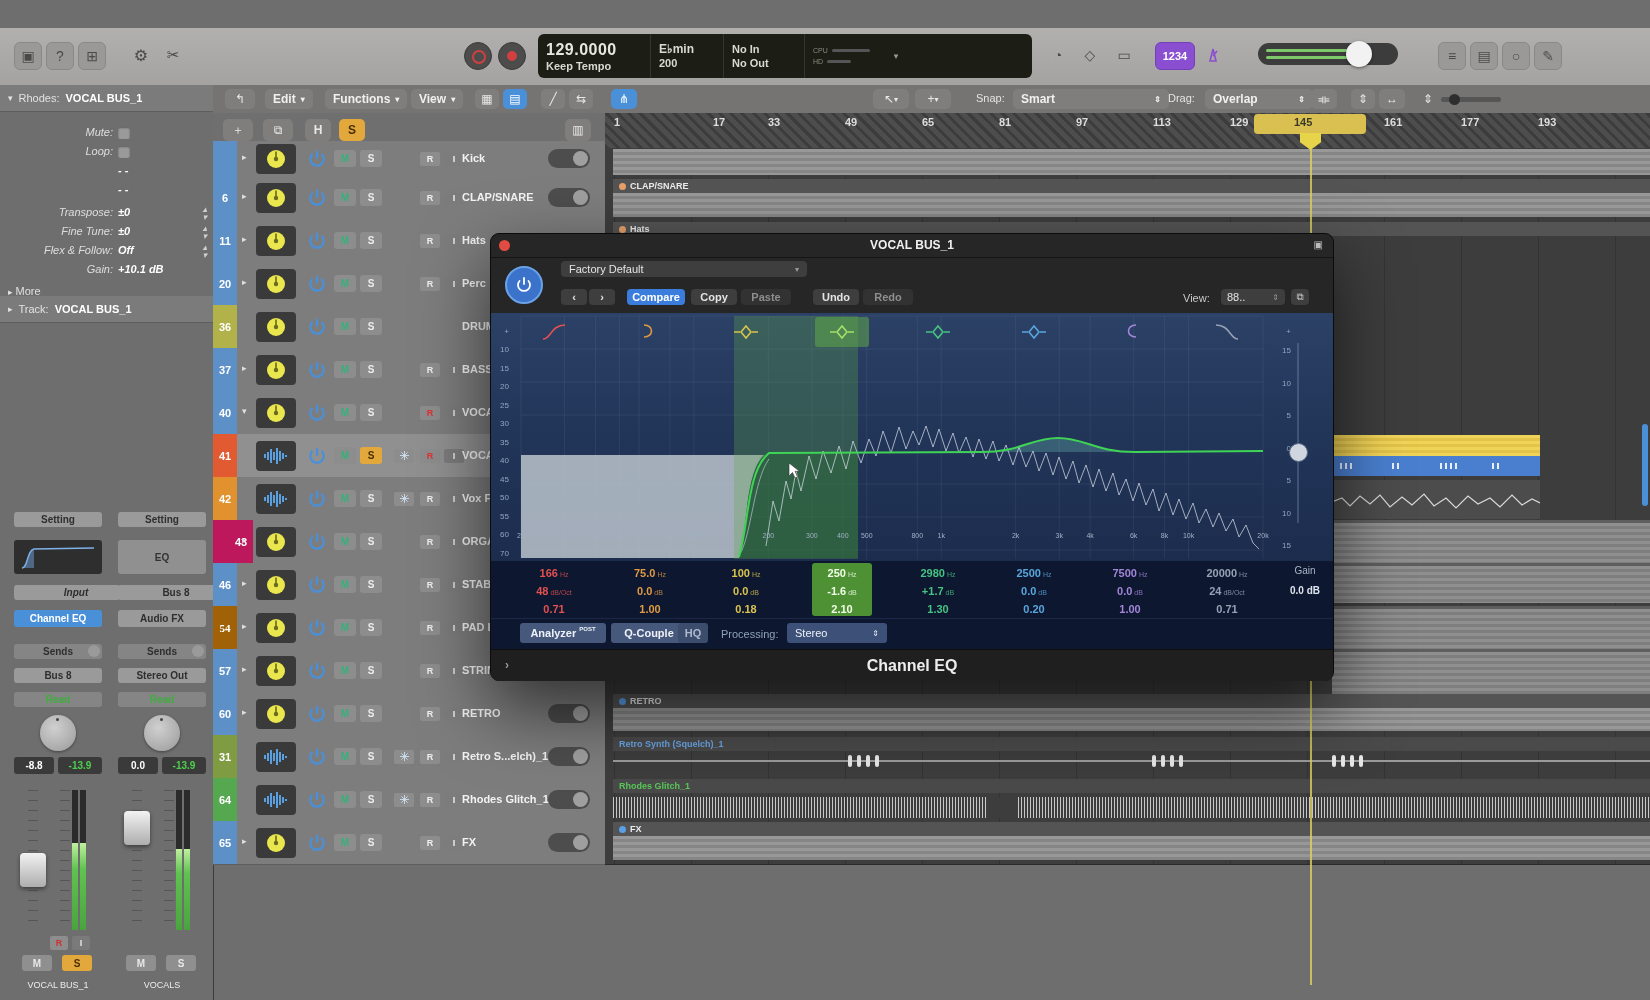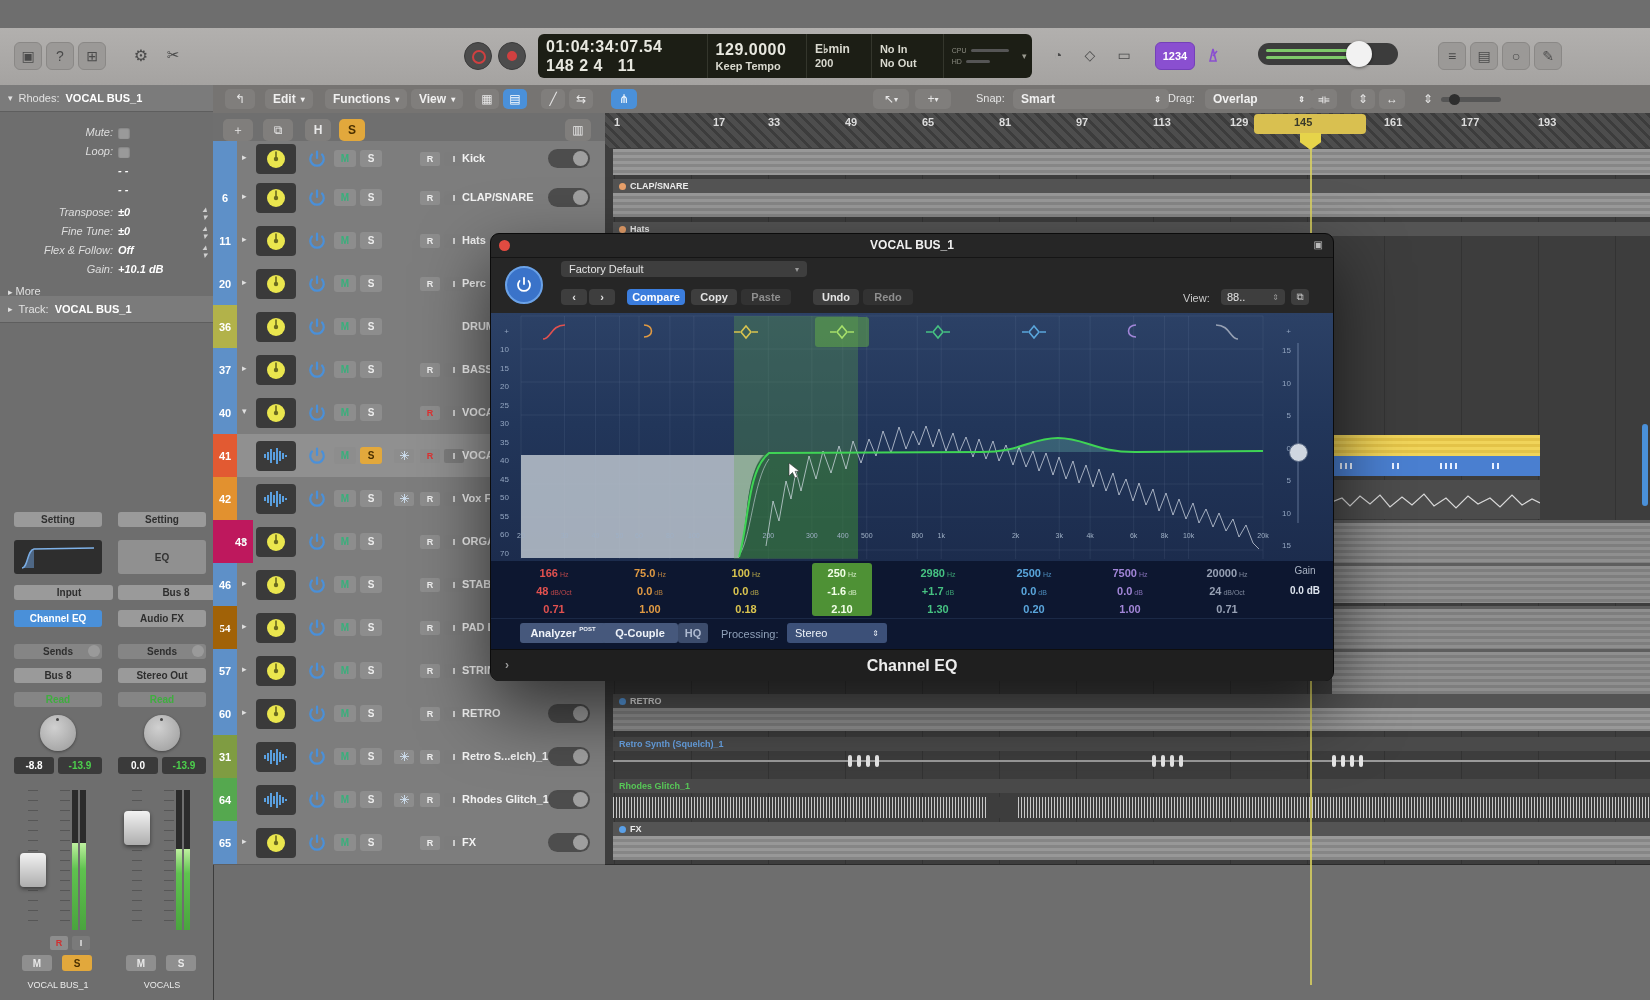--- a/index.html
+++ b/index.html
@@ -100,24 +100,20 @@
     <div class="tbtn" style="left:128px;width:26px;background:none;border:none;font-size:16px">⚙</div>
     <div class="tbtn" style="left:160px;width:26px;background:none;border:none;font-size:15px">✂</div>
     <div class="abs" style="left:464px;top:14px;width:26px;height:26px;border-radius:50%;background:#4c4c4c;border:1px solid #3a3a3a">
       <div class="abs" style="left:7px;top:7px;width:10px;height:10px;border-radius:50%;border:2px solid #d04040"></div>
     </div>
     <div class="abs" style="left:498px;top:14px;width:26px;height:26px;border-radius:50%;background:#4c4c4c;border:1px solid #3a3a3a">
       <div class="abs" style="left:8px;top:8px;width:10px;height:10px;border-radius:50%;background:#d04040"></div>
     </div>
 
     <div class="lcd">
-      <div class="lcdsec" style="width:178px">
-        <div class="big">01:04:34:07.54</div>
-        <div class="big"><span>148 2 4</span>&nbsp;&nbsp;&nbsp;<span>11</span></div>
-      </div>
       <div class="lcdsec" style="width:96px">
         <div class="big">129.0000</div>
         <div class="small">Keep Tempo</div>
       </div>
       <div class="lcdsec" style="width:56px">
         <div class="small" style="font-size:12px">E♭min</div>
         <div class="small">200</div>
       </div>
       <div class="lcdsec" style="width:64px">
         <div class="small">No In</div>
@@ -212,21 +208,21 @@
       <b>VOCAL BUS_1</b>
     </div>
     <div id="strips">
         <div class="stripbtn" style="left: 14px; top: 427px; width: 88px;">Setting</div>
         <div class="abs" style="left: 14px; top: 455px; width: 88px; height: 34px; border-radius: 3px; background: rgb(46, 46, 46); display: flex; align-items: center; justify-content: center; font-size: 10px; font-weight: bold; color: rgb(51, 51, 51);">
           <svg width="80" height="26" viewBox="0 0 80 26">
             <path d="M4,24 C10,24 9,6 16,5 L76,4" fill="none" stroke="#7fb2e8" stroke-width="1.5"></path>
             <path d="M4,24 C10,24 9,6 16,5 L16,24 Z" fill="rgba(110,160,220,.5)"></path>
           </svg>
         </div>
-        <div class="stripbtn" style="left: 14px; top: 500px; width: 88px; padding-left: 11px;">Input</div>
+        <div class="stripbtn" style="left: 14px; top: 500px; width: 88px; padding-left: 18px; font-style: italic;">Input</div>
         <div class="stripbtn" style="left: 14px; top: 525px; width: 88px; background: rgb(74, 144, 217); color: rgb(255, 255, 255); height: 17px;">Channel EQ</div>
         <div class="stripbtn" style="left: 14px; top: 559px; width: 88px; background: rgb(133, 133, 133);">Sends</div>
         <div class="abs" style="left: 88px; top: 560px; width: 12px; height: 12px; border-radius: 50%; background: rgb(154, 154, 154);"></div>
         <div class="stripbtn" style="left: 14px; top: 583px; width: 88px;">Bus 8</div>
         <div class="stripbtn" style="left: 14px; top: 607px; width: 88px; color: rgb(63, 174, 63); background: rgb(133, 133, 133);">Read</div>
         <div class="abs" style="left: 40px; top: 630px; width: 36px; height: 36px; border-radius: 50%; background: radial-gradient(circle at 40% 35%, rgb(208, 208, 208), rgb(154, 154, 154)); box-shadow: rgba(0, 0, 0, 0.4) 0px 1px 3px;">
           <div style="position: absolute; left: 16px; top: 3px; width: 3px; height: 3px; border-radius: 50%; background: rgb(68, 68, 68);"></div>
         </div>
         <div class="abs" style="left: 14px; top: 672px; width: 40px; height: 17px; background: rgb(58, 58, 58); border-radius: 3px; color: rgb(255, 255, 255); font-size: 10px; font-weight: bold; text-align: center; line-height: 17px;">-8.8</div>
         <div class="abs" style="left: 58px; top: 672px; width: 44px; height: 17px; background: rgb(58, 58, 58); border-radius: 3px; color: rgb(76, 208, 76); font-size: 10px; font-weight: bold; text-align: center; line-height: 17px;">-13.9</div>
@@ -1005,21 +1001,21 @@
         </div>
       <div class="abs" style="left:786px;top:4px;width:56px;text-align:center;font-size:10px;color:#aab4c4">Gain</div>
       <div class="abs" style="left:786px;top:24px;width:56px;text-align:center;font-size:10px;font-weight:bold;color:#dde4ee">0.0 dB</div>
     </div>
 
     <div class="pctl">
       <div class="pbbtn" style="left:29px;width:86px">
         <span>Analyzer</span>
         <span style="font-size:6px;margin-left:3px;position:relative;top:-4px">POST</span>
       </div>
-      <div class="pbbtn" style="left:111px;width:76px">Q-Couple</div>
+      <div class="pbbtn" style="left:120px;width:76px">Q-Couple</div>
       <div class="pbbtn" style="left:187px;width:30px;background:#3c4c6c;color:#aebad0">HQ</div>
       <div class="abs" style="left:230px;top:9px;font-size:11px;color:#8fa0b8">Processing:</div>
       <div class="pbbtn" style="left:296px;width:84px;background:#3c5078;justify-content:space-between;padding:0 8px;font-weight:normal">
         <span>Stereo</span>
           <span style="font-size:8px">⇕</span>
         </div>
     </div>
 
     <div class="pfoot">
       <span>Channel EQ</span>

